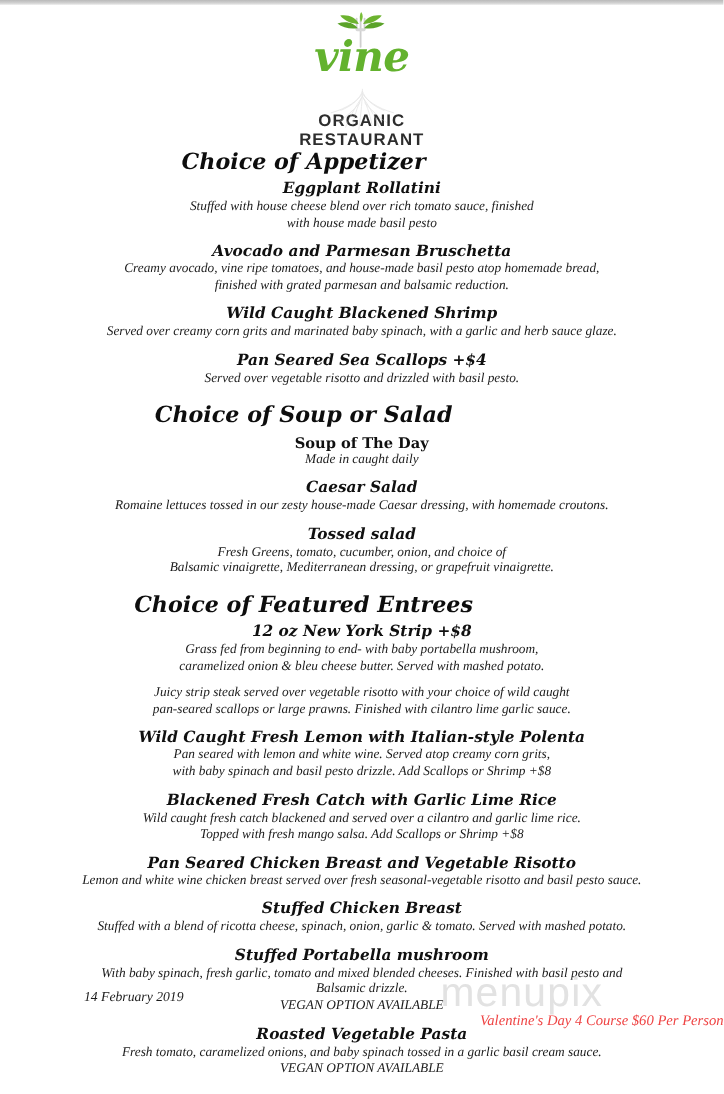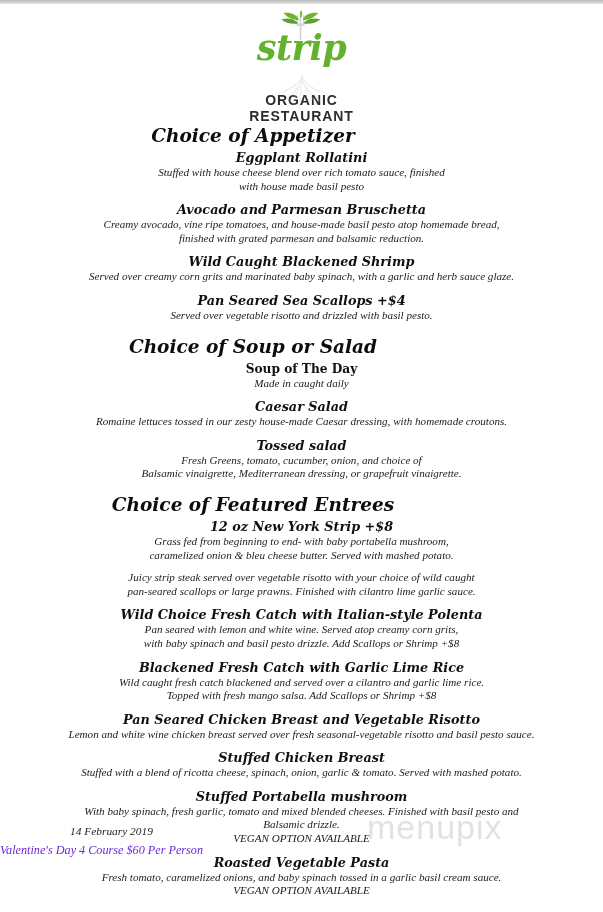--- a/index.html
+++ b/index.html
@@ -178,26 +178,26 @@
     font-style: italic;
     font-size: 11.4px;
     line-height: 14px;
     color: #1b1b1b;
   }
   .footer-offer {
     position: absolute;
     left: 0;
     top: 19px;
     width: 603px;
-    text-align: left;
+    text-align: right;
     font-family: "Liberation Serif", "DejaVu Serif", serif;
     font-style: italic;
     font-size: 12.2px;
     line-height: 15px;
-    color: #6d28d9;
+    color: #ef4444;
   }
 </style>
 </head>
 <body>
 
 <div class="top-bar"></div>
 
 <div class="page">
 
   <div class="logo-wrap">
@@ -210,21 +210,21 @@
 
         <path d="M26 10 C20 10 14 7.5 10.5 3 C17.5 2 23.5 4.5 26 10 Z" fill="#6cb32f"></path>
         <path d="M25.2 13.5 C19 14.5 12.6 13.2 8.2 9.6 C15 7.2 21.6 8.6 25.2 13.5 Z" fill="#5ba32a"></path>
 
         <path d="M29.6 10 C35.6 10 41.6 7.5 45.1 3 C38.1 2 32.1 4.5 29.6 10 Z" fill="#6cb32f"></path>
         <path d="M30.4 13.5 C36.6 14.5 43 13.2 47.4 9.6 C40.6 7.2 34 8.6 30.4 13.5 Z" fill="#5ba32a"></path>
 
         <path d="M27.8 8.5 C26.4 5 26.6 2.2 28 0 C29.8 2.3 29.7 5.2 27.8 8.5 Z" fill="#78bf37"></path>
       </svg>
 
-      <div class="logo-word">strip</div>
+      <div class="logo-word">vine</div>
       <div class="logo-sub">ORGANIC RESTAURANT</div>
 
       <svg class="logo-roots" viewBox="0 0 76 38">
         <g stroke="#cdcdcd" stroke-width="0.7" fill="none" stroke-linecap="round">
           <path d="M38 0 C38 8 37 20 35 34"></path>
           <path d="M38 2 C36 8 30 14 20 18"></path>
           <path d="M38 2 C40 8 46 14 56 18"></path>
           <path d="M38 4 C34 10 26 16 12 20"></path>
           <path d="M38 4 C42 10 50 16 64 20"></path>
           <path d="M37 8 C33 14 28 22 24 32"></path>
@@ -308,21 +308,21 @@
       </div>
       <div class="sp-item"></div>
 
       <div class="item">
         <div class="item-desc">Juicy strip steak served over vegetable risotto with your choice of wild caught
 pan-seared scallops or large prawns.  Finished with cilantro lime garlic sauce.</div>
       </div>
       <div class="sp-item"></div>
 
       <div class="item">
-        <div class="item-name">Wild Choice Fresh Catch with Italian-style Polenta</div>
+        <div class="item-name">Wild Caught Fresh Lemon with Italian-style Polenta</div>
         <div class="item-desc">Pan seared with lemon and white wine.  Served atop creamy corn grits,
 with baby spinach and basil pesto drizzle.   Add Scallops or Shrimp +$8</div>
       </div>
       <div class="sp-item"></div>
 
       <div class="item">
         <div class="item-name">Blackened Fresh Catch with Garlic Lime Rice</div>
         <div class="item-desc">Wild caught fresh catch blackened and served over a cilantro and garlic lime rice.
 Topped with fresh mango salsa.   Add Scallops or Shrimp +$8</div>
       </div>

